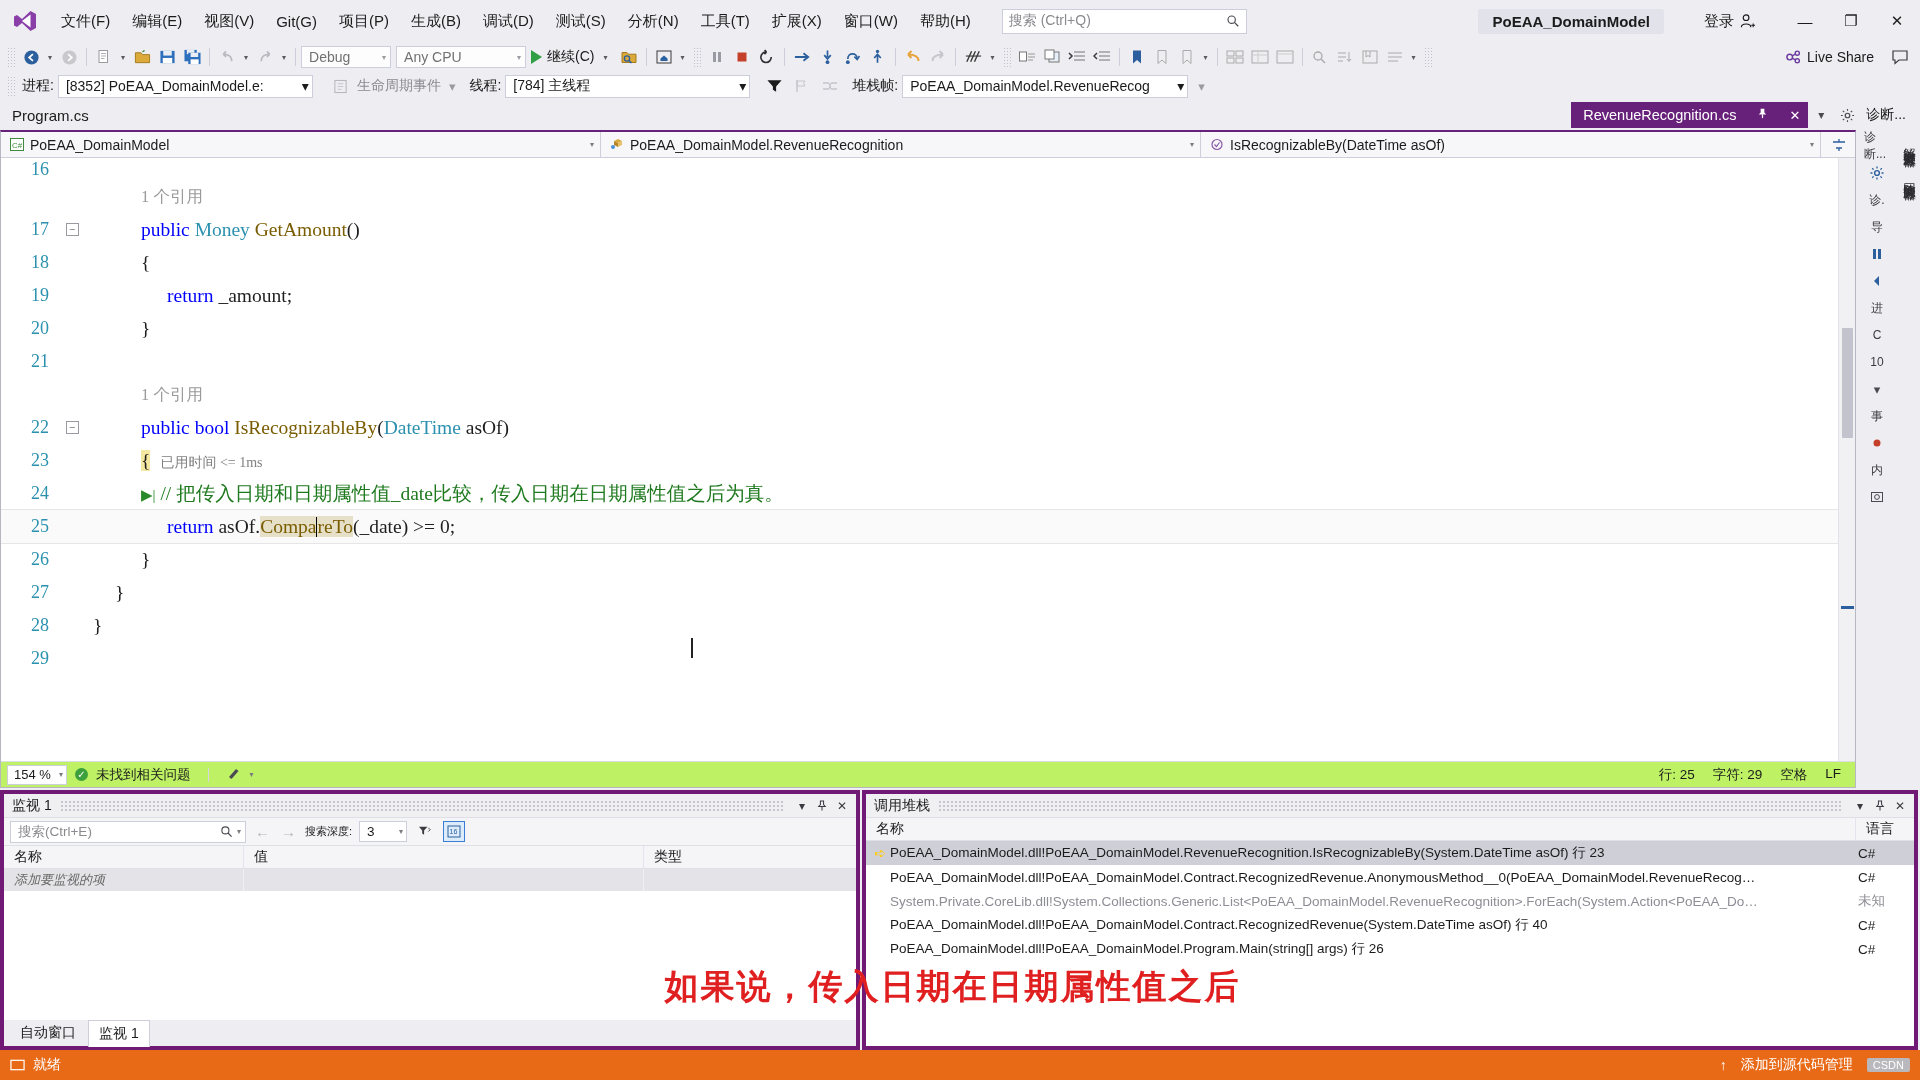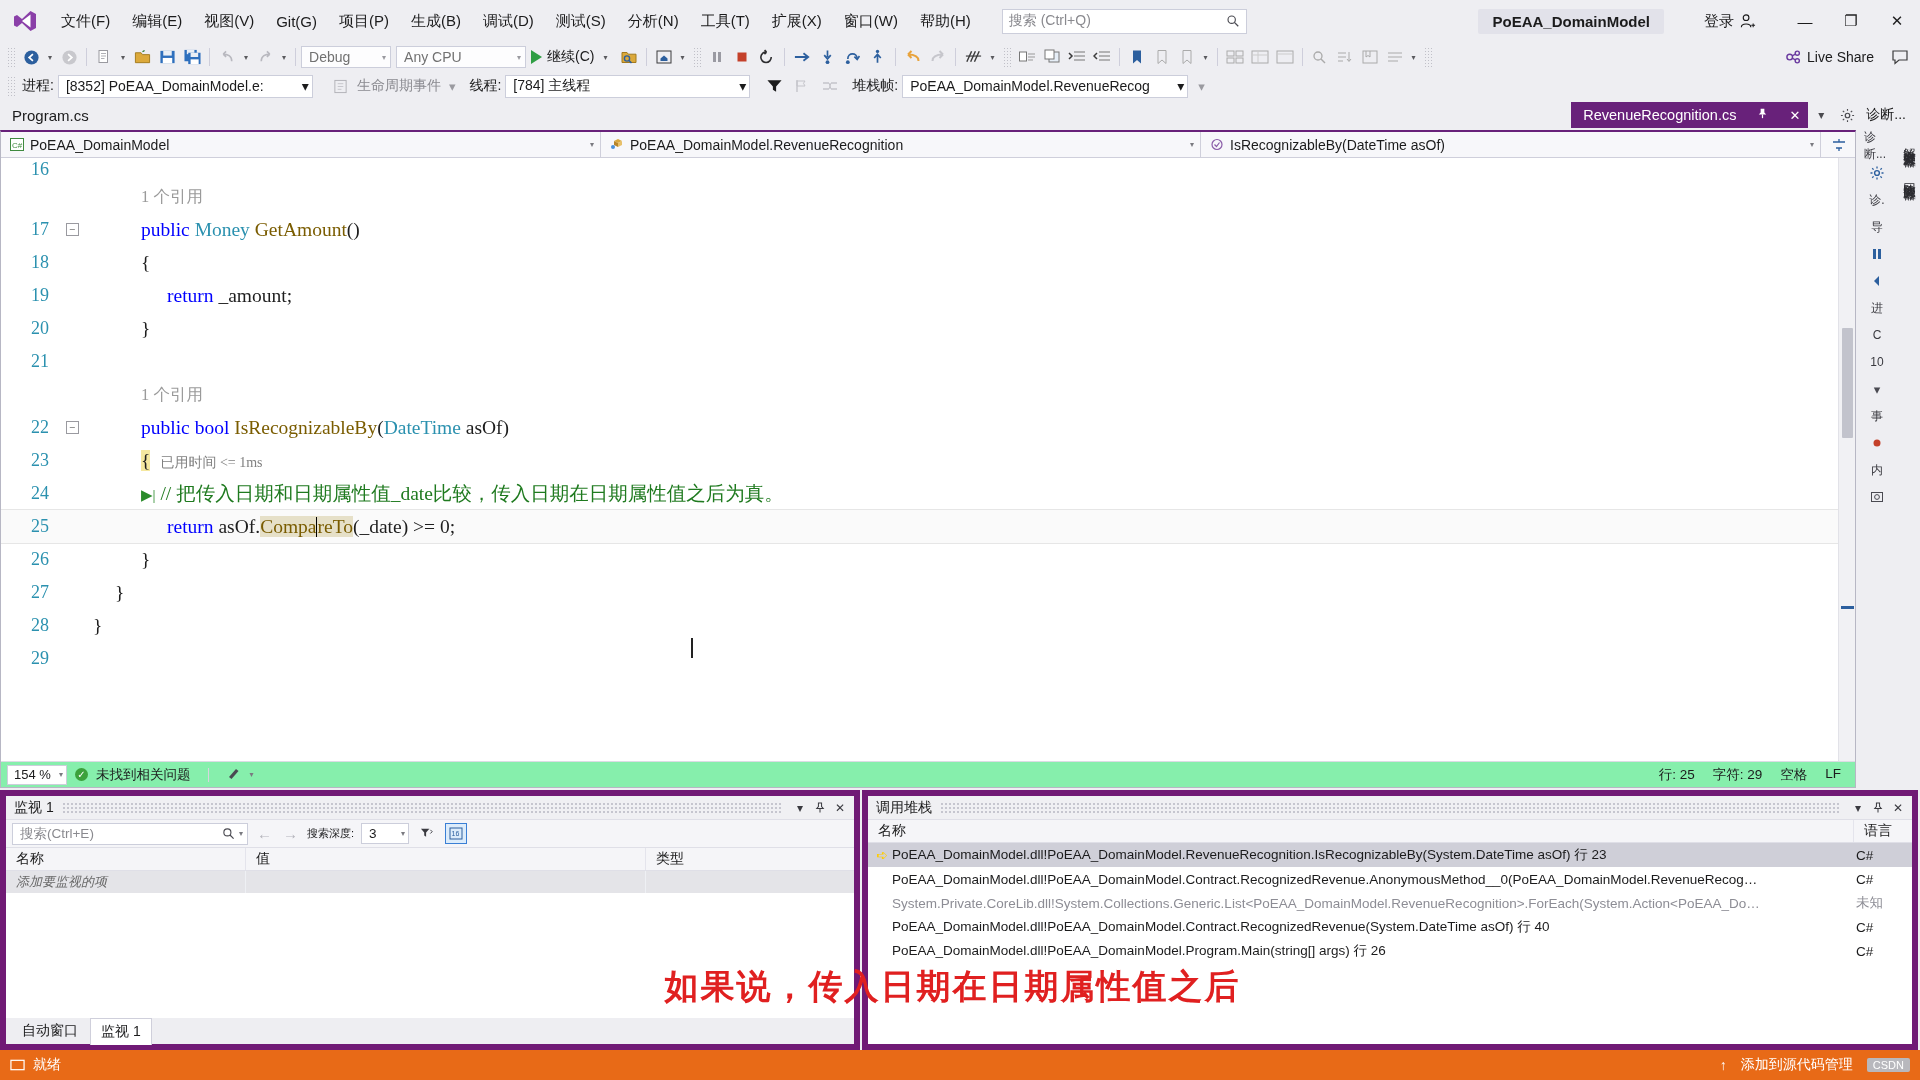--- a/index.html
+++ b/index.html
@@ -129,21 +129,21 @@
 
   
   .vscroll { width: 17px; flex: 0 0 17px; background: #f1f1f4;
              position: relative; border-left: 1px solid #e2e2e8; }
   .vthumb { position: absolute; left: 3px; width: 11px; background: #c2c3cc;
             border-radius: 1px; }
   .vmark { position: absolute; left: 2px; width: 13px; height: 3px; }
 
   
   .ed-status { height: 26px; flex: 0 0 26px; display: flex; align-items: center;
-               background: #86efac; border-top: 1px solid #dcdce4;
+               background: #bef264; border-top: 1px solid #dcdce4;
                font-size: 13.5px; color: #1b1b1c; padding-left: 6px; gap: 8px; }
   .zoom-combo { border: 1px solid #cccedb; background: #fff; height: 20px;
                 display: flex; align-items: center; padding: 0 3px 0 6px;
                 font-size: 13px; gap: 8px; }
   .ok-dot { width: 13px; height: 13px; border-radius: 50%; background: #3ca13c;
             color: #fff; font-size: 10px; display: flex; align-items: center;
             justify-content: center; }
   .ed-status-right { margin-left: auto; display: flex; gap: 18px;
                      padding-right: 14px; }
 
@@ -157,21 +157,21 @@
   .vtext { writing-mode: vertical-rl; text-orientation: upright;
            font-size: 12.5px; color: #2b2b30; letter-spacing: 1px; }
   .far-rail { width: 22px; flex: 0 0 22px; background: #eeeef2;
               display: flex; flex-direction: column; align-items: center;
               padding-top: 8px; gap: 26px; }
 
   
   .bottom { height: 262px; flex: 0 0 262px; display: flex; gap: 0;
             background: #eeeef2; padding: 2px 0 0 0; }
   .panel { display: flex; flex-direction: column; background: #f5f5f8;
-           border: 6px solid #701a75; }
+           border: 4px solid #701a75; }
   .panel-hdr { height: 24px; flex: 0 0 24px; display: flex; align-items: center;
                padding: 0 4px 0 8px; font-size: 14px; color: #1b1b1c;
                background: #f0f0f3; border-bottom: 1px solid #dfdfe7; }
   .hdr-dots { flex: 1; height: 12px; margin: 0 8px;
               background-image: radial-gradient(#c6c6cf 35%, transparent 36%);
               background-size: 4px 4px; }
   .hdr-btn { width: 20px; height: 20px; display: flex; align-items: center;
              justify-content: center; color: #3a3a40; font-size: 12px; }
   .watch-toolbar { height: 28px; flex: 0 0 28px; display: flex;
                    align-items: center; gap: 7px; padding: 0 6px;

